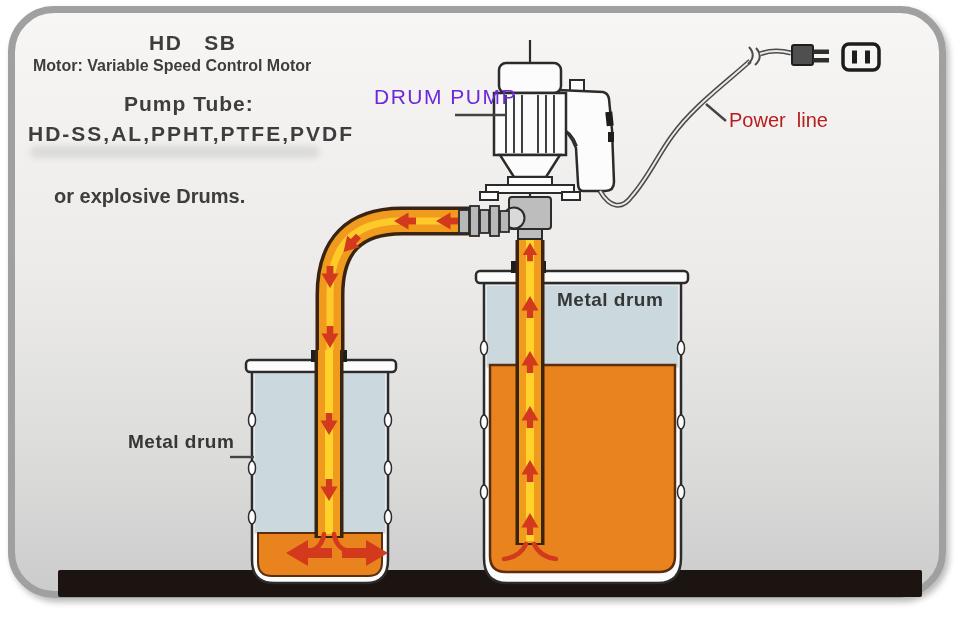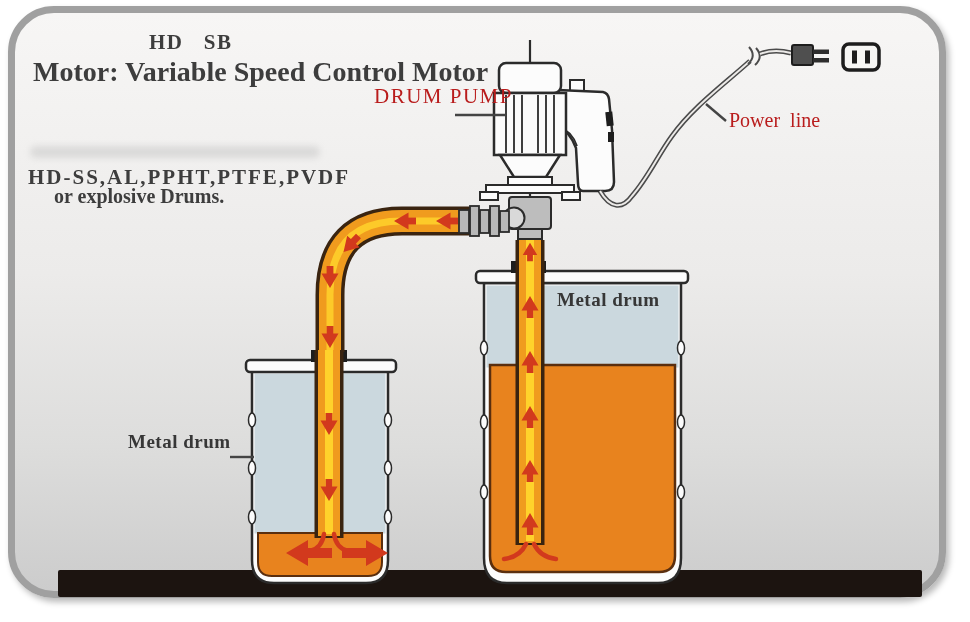--- a/index.html
+++ b/index.html
@@ -3,21 +3,21 @@
 <meta charset="utf-8">
 <style>
   html,body{margin:0;padding:0;background:#ffffff;}
   .stage{position:relative;width:970px;height:622px;background:#ffffff;overflow:hidden;
          font-family:"Liberation Sans",sans-serif;}
   .panel{position:absolute;left:8px;top:6px;width:938px;height:592px;box-sizing:border-box;
          border:7px solid var(--panel-border,#a0a0a0);border-radius:46px;
          background:linear-gradient(180deg,var(--panel-bg-top,#f7f6f5) 0%,#ecebea 45%,#dddddc 75%,var(--panel-bg-bottom,#cccccc) 100%);
          box-shadow:3px 4px 6px rgba(0,0,0,0.28);}
   svg.diagram{position:absolute;left:0;top:0;}
-  .lbl{position:absolute;color:var(--text-dark,#3d3d3d);white-space:pre;line-height:1.1;font-family:Liberation Serif, serif;}
+  .lbl{position:absolute;color:var(--text-dark,#3d3d3d);white-space:pre;line-height:1.1;}
   .b{font-weight:bold;}
   .smudge{position:absolute;left:30px;top:146px;width:290px;height:12px;
           background:rgba(160,160,160,0.28);filter:blur(3px);border-radius:6px;}
   
   .white-part{fill:#fcfcfc;stroke:var(--outline,#2b2b2b);stroke-width:2.5;}
   .gray-part{fill:var(--metal-gray,#bdbdbd);stroke:var(--outline,#2b2b2b);stroke-width:2;}
   .dark-fill{fill:#1d1d1d;}
   .red{fill:var(--arrow-red,#D2391D);}
   .redline{stroke:var(--arrow-red,#D2391D);stroke-width:4.5;fill:none;stroke-linecap:round;}
   .ptr{stroke:#444;stroke-width:2.4;}
@@ -176,21 +176,22 @@
     </g>
 
     <g>
       <line class="ptr" x1="455" y1="115" x2="506" y2="115"></line>
       <line class="ptr" x1="706" y1="104" x2="726" y2="121"></line>
       <line class="ptr" x1="230" y1="457" x2="254" y2="457"></line>
     </g>
   </svg>
 
   <div class="lbl b" style="left:149px;top:31px;font-size:21px;letter-spacing:1.5px;">HD   SB</div>
-  <div class="lbl b" style="left:33px;top:57px;font-size:28px;text-align:center;">Motor: Variable Speed Control Motor</div>
-  <div class="lbl b" style="left:28px;top:122px;font-size:21px;letter-spacing:2px;margin-top:44px;">HD-SS,AL,PPHT,PTFE,PVDF</div>
+  <div class="lbl b" style="left:33px;top:57px;font-size:16px;text-align:center;">Motor: Variable Speed Control Motor</div>
+  <div class="lbl b" style="left:124px;top:92px;font-size:21px;letter-spacing:1px;">Pump Tube:</div>
+  <div class="lbl b" style="left:28px;top:122px;font-size:21px;letter-spacing:2px;">HD-SS,AL,PPHT,PTFE,PVDF</div>
   <div class="lbl b" style="left:54px;top:185px;font-size:20px;">or explosive Drums.</div>
 
-  <div class="lbl" style="left:374px;top:85px;font-size:21px;letter-spacing:1.5px;color:#b91c1c;">DRUM PUMP</div>
+  <div class="lbl" style="left:374px;top:85px;font-size:21px;letter-spacing:1.5px;color:#6d28d9;">DRUM PUMP</div>
   <div class="lbl" style="left:729px;top:109px;font-size:20px;color:#b91c1c;">Power  line</div>
   <div class="lbl" style="left:557px;top:290px;font-size:19px;font-weight:600;letter-spacing:0.5px;color:#373737;">Metal drum</div>
   <div class="lbl" style="left:128px;top:432px;font-size:19px;font-weight:600;letter-spacing:0.5px;color:#373737;">Metal drum</div>
 </div>
 
 </body></html>

